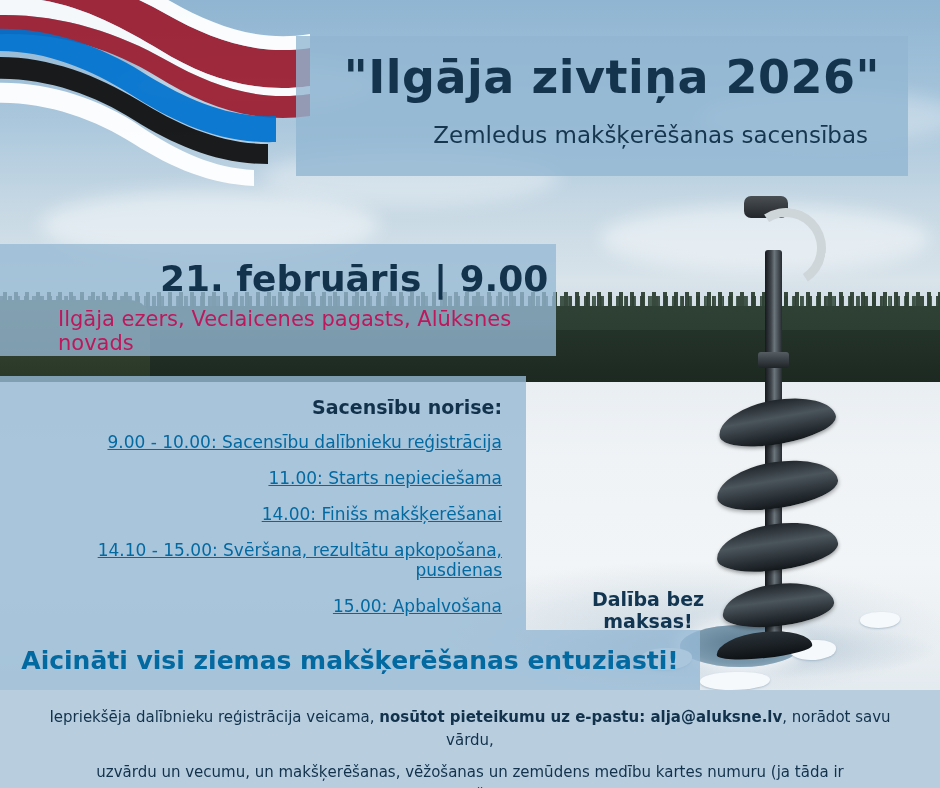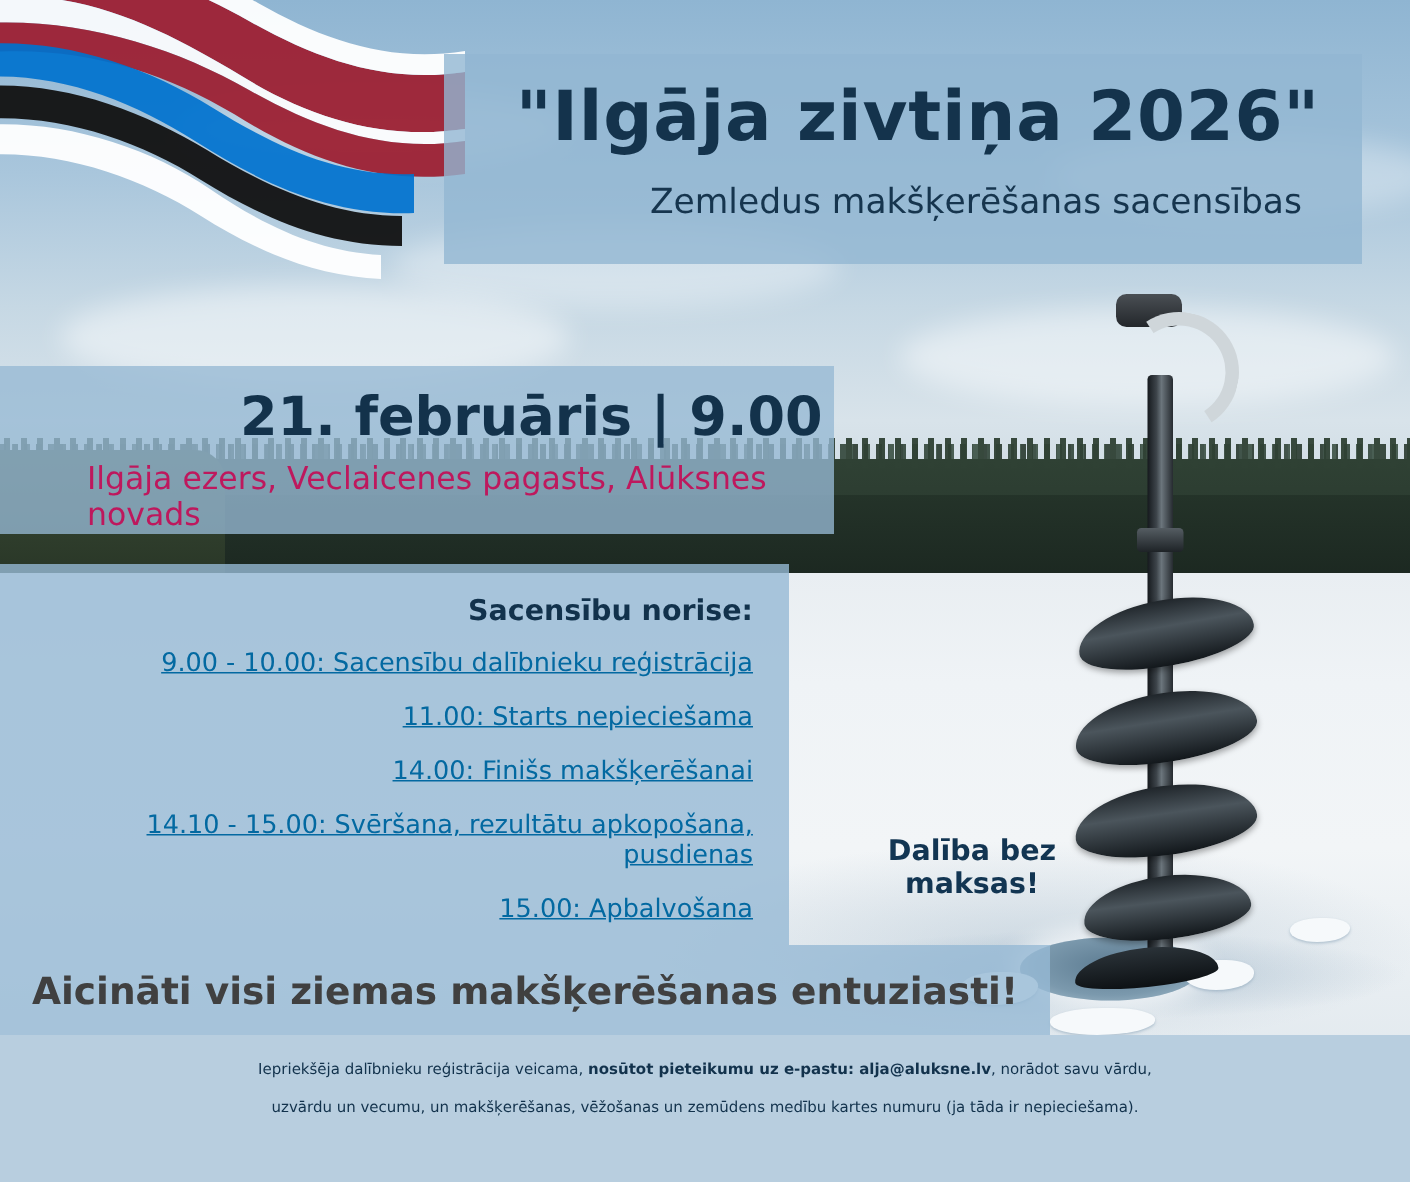--- a/index.html
+++ b/index.html
@@ -187,38 +187,38 @@
   .sched-item{
     margin:0 0 16px 0;font-size:17px;color:#0369a1;text-decoration:underline;
   }
 
   .cta-panel{
     left:0;top:630px;width:700px;height:60px;
     background:rgba(150,185,212,0.80);
   }
   .cta{
     margin:0;padding:16px 0 0 0;text-align:center;
-    font-size:25px;font-weight:bold;color:#404040;
+    font-size:25px;font-weight:bold;color:#0369a1;
   }
 
   .free-note{
-    position:absolute;left:548px;top:556px;width:200px;
+    position:absolute;left:548px;top:588px;width:200px;
     font-size:19px;font-weight:bold;color:#123552;text-align:center;
   }
 
   .footer{
     position:absolute;left:0;top:690px;width:940px;height:98px;
     background:#b8cedf;
     box-sizing:border-box;
     padding:16px 44px 0 44px;
     text-align:center;
   }
   .footer p{
     margin:0 0 10px 0;
-    font-size:10px;color:#12324c;line-height:1.5;
+    font-size:15px;color:#12324c;line-height:1.5;
   }
   .footer b{font-weight:bold;}
 </style>
 </head>
 <body>
 
 <div class="poster">
 
   <div class="sky">
     <div class="cloud c4"></div>

